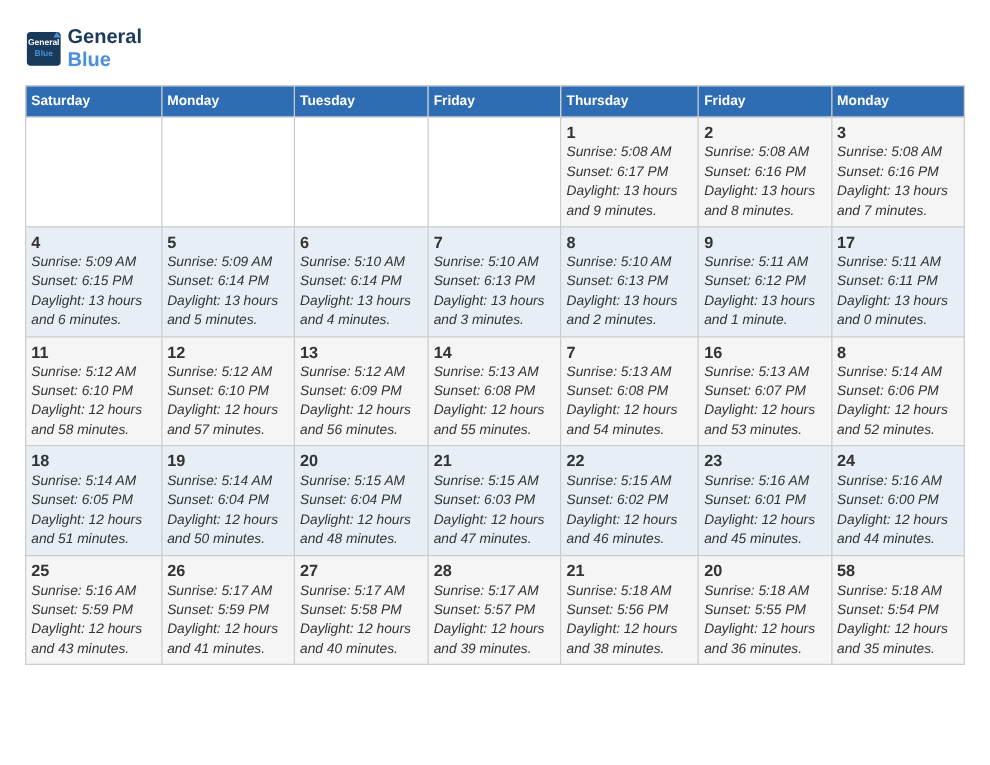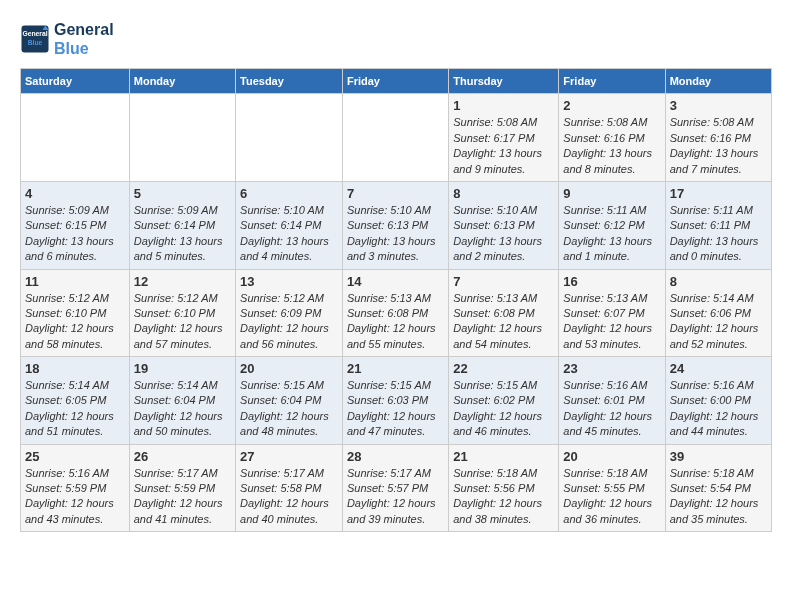--- a/index.html
+++ b/index.html
@@ -302,20 +302,20 @@
 Sunset: 5:56 PM
 Daylight: 12 hours and 38 minutes.</div>
         </td>
         <td>
           <div class="day-num">20</div>
           <div class="day-info" style="white-space: pre-line;">Sunrise: 5:18 AM
 Sunset: 5:55 PM
 Daylight: 12 hours and 36 minutes.</div>
         </td>
         <td>
-          <div class="day-num">39</div>
+          <div class="day-num">58</div>
           <div class="day-info" style="white-space: pre-line;">Sunrise: 5:18 AM
 Sunset: 5:54 PM
 Daylight: 12 hours and 35 minutes.</div>
         </td>
       </tr>
     </tbody>
 </table>
 
 </body></html>

